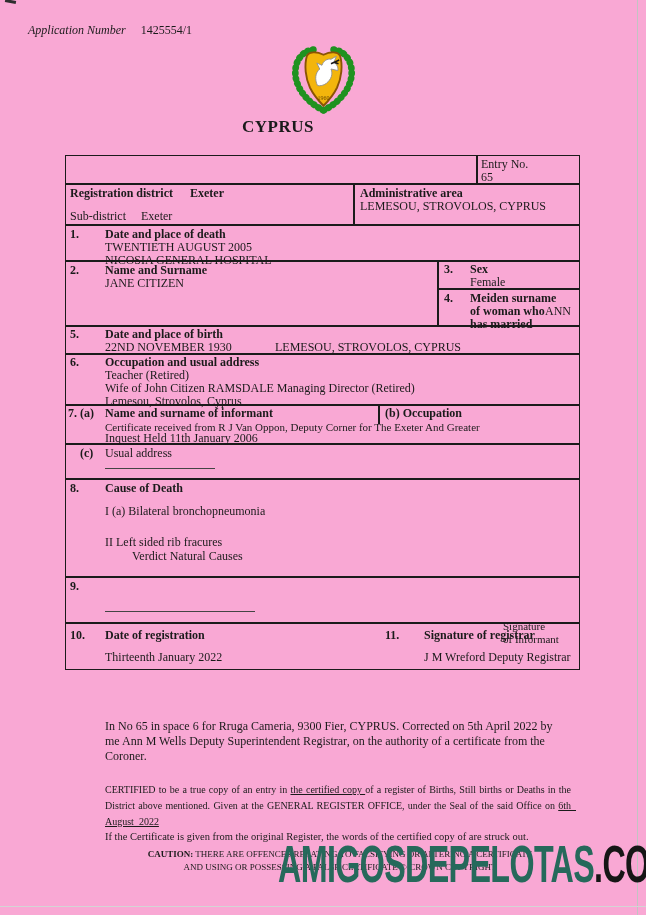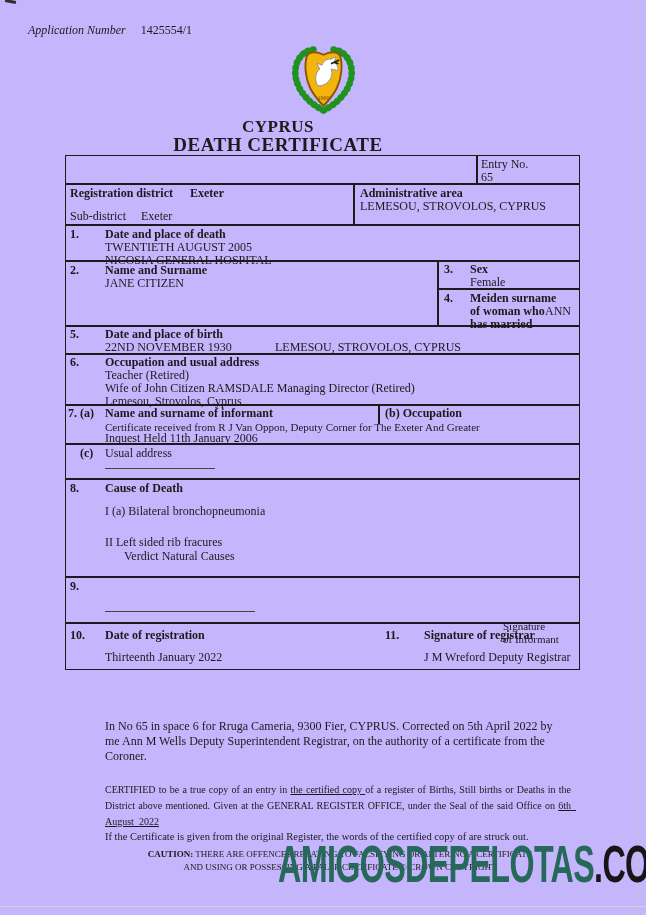--- a/index.html
+++ b/index.html
@@ -1,16 +1,16 @@
 <!DOCTYPE html>
 <html><head>
 <meta charset="utf-8">
 <style>
   html,body{margin:0;padding:0;background:#fff;}
-  .page{position:relative;width:646px;height:915px;background:#c4b5fd;overflow:hidden;
+  .page{position:relative;width:646px;height:915px;background:#f9a8d4;overflow:hidden;
         font-family:"Liberation Serif","DejaVu Serif",serif;color:#1b1b1b;}
   .abs{position:absolute;}
   .b{font-weight:bold;}
   .i{font-style:italic;}
   .t12{font-size:12px;line-height:13px;}
   .t11{font-size:11px;line-height:13px;}
   .t10{font-size:10.5px;line-height:12px;}
   .t9{font-size:9px;line-height:13px;}
   .hline{position:absolute;height:1.5px;background:#1b1b1b;}
   .vline{position:absolute;width:1.5px;background:#1b1b1b;}
@@ -51,21 +51,20 @@
       <path d="M50,93 C74,82 91,58 87,36 C85,23 75,13 63,12" stroke-width="9" stroke-dasharray="0.6 6.6" stroke="#1f9220"></path>
     </g>
     <path d="M50,19 C40,14 31,15 28,20 C24,33 26,50 32,63 C38,75 45,82 50,87 C55,82 62,75 68,63 C74,50 76,33 72,20 C69,15 60,14 50,19 Z" stroke-width="2.5" fill="#f3b50c"></path>
     <path d="M50,19 C40,14 31,15 28,20 C24,33 26,50 32,63 C38,75 45,82 50,87 C55,82 62,75 68,63 C74,50 76,33 72,20 C69,15 60,14 50,19 Z" fill="none" stroke-width="2.5" stroke="#8a5405"></path>
     <path d="M42,60 C38,52 39,43 45,38 L41,30 L48,33 C50,27 55,24 60,25 L67,21 L64,29 C68,32 70,36 69,40 L60,38 C63,45 60,52 54,57 C50,60 45,61 42,60 Z" fill="#ffffff" stroke="#8f8f8f" stroke-width="1.2"></path>
     <path d="M60,31 L71,26 M64,29 L70,31" stroke="#1a1a1a" stroke-width="2"></path>
     <text x="50" y="79" font-size="8" text-anchor="middle" fill="#6b4a00" font-family="Liberation Serif, serif">1960</text>
   </svg>
 
   <div class="abs center title1" style="top:117px;">CYPRUS</div>
-  <div class="abs center title2" style="top:134px;">DEATH CERTIFICATE</div>
 
   <div class="outer-box"></div>
 
   <div class="hline" style="left:65px;top:183px;width:515px;"></div>
   <div class="hline" style="left:65px;top:224px;width:515px;"></div>
   <div class="hline" style="left:65px;top:260px;width:515px;"></div>
   <div class="hline" style="left:437px;top:288px;width:143px;"></div>
   <div class="hline" style="left:65px;top:325px;width:515px;"></div>
   <div class="hline" style="left:65px;top:353px;width:515px;"></div>
   <div class="hline" style="left:65px;top:404px;width:515px;"></div>
@@ -144,21 +143,21 @@
   <div class="abs t12" style="left:105px;top:432px;">Inquest Held 11th January 2006</div>
 
   <div class="abs t12 b" style="left:80px;top:447px;">(c)</div>
   <div class="abs t12" style="left:105px;top:447px;">Usual address</div>
   <div class="blank-line" style="left:105px;top:468px;width:110px;"></div>
 
   <div class="abs t12 b" style="left:70px;top:482px;">8.</div>
   <div class="abs t12 b" style="left:105px;top:482px;">Cause of Death</div>
   <div class="abs t12" style="left:105px;top:505px;">I (a)  Bilateral bronchopneumonia</div>
   <div class="abs t12" style="left:105px;top:536px;">II  Left sided rib fracures</div>
-  <div class="abs t12" style="left:124px;top:550px;text-align:center;">Verdict Natural Causes</div>
+  <div class="abs t12" style="left:132px;top:550px;text-align:center;">Verdict Natural Causes</div>
 
   <div class="abs t11 b" style="left:70px;top:580px;font-size:12px;">9.</div>
   <div class="blank-line" style="left:105px;top:611px;width:150px;"></div>
   <div class="abs t11" style="left:503px;top:620px;">
     <div>Signature</div>
     <div>of Informant</div>
   </div>
 
   <div class="abs t12 b" style="left:70px;top:629px;">10.</div>
   <div class="abs t12 b" style="left:105px;top:629px;">Date of registration</div>

